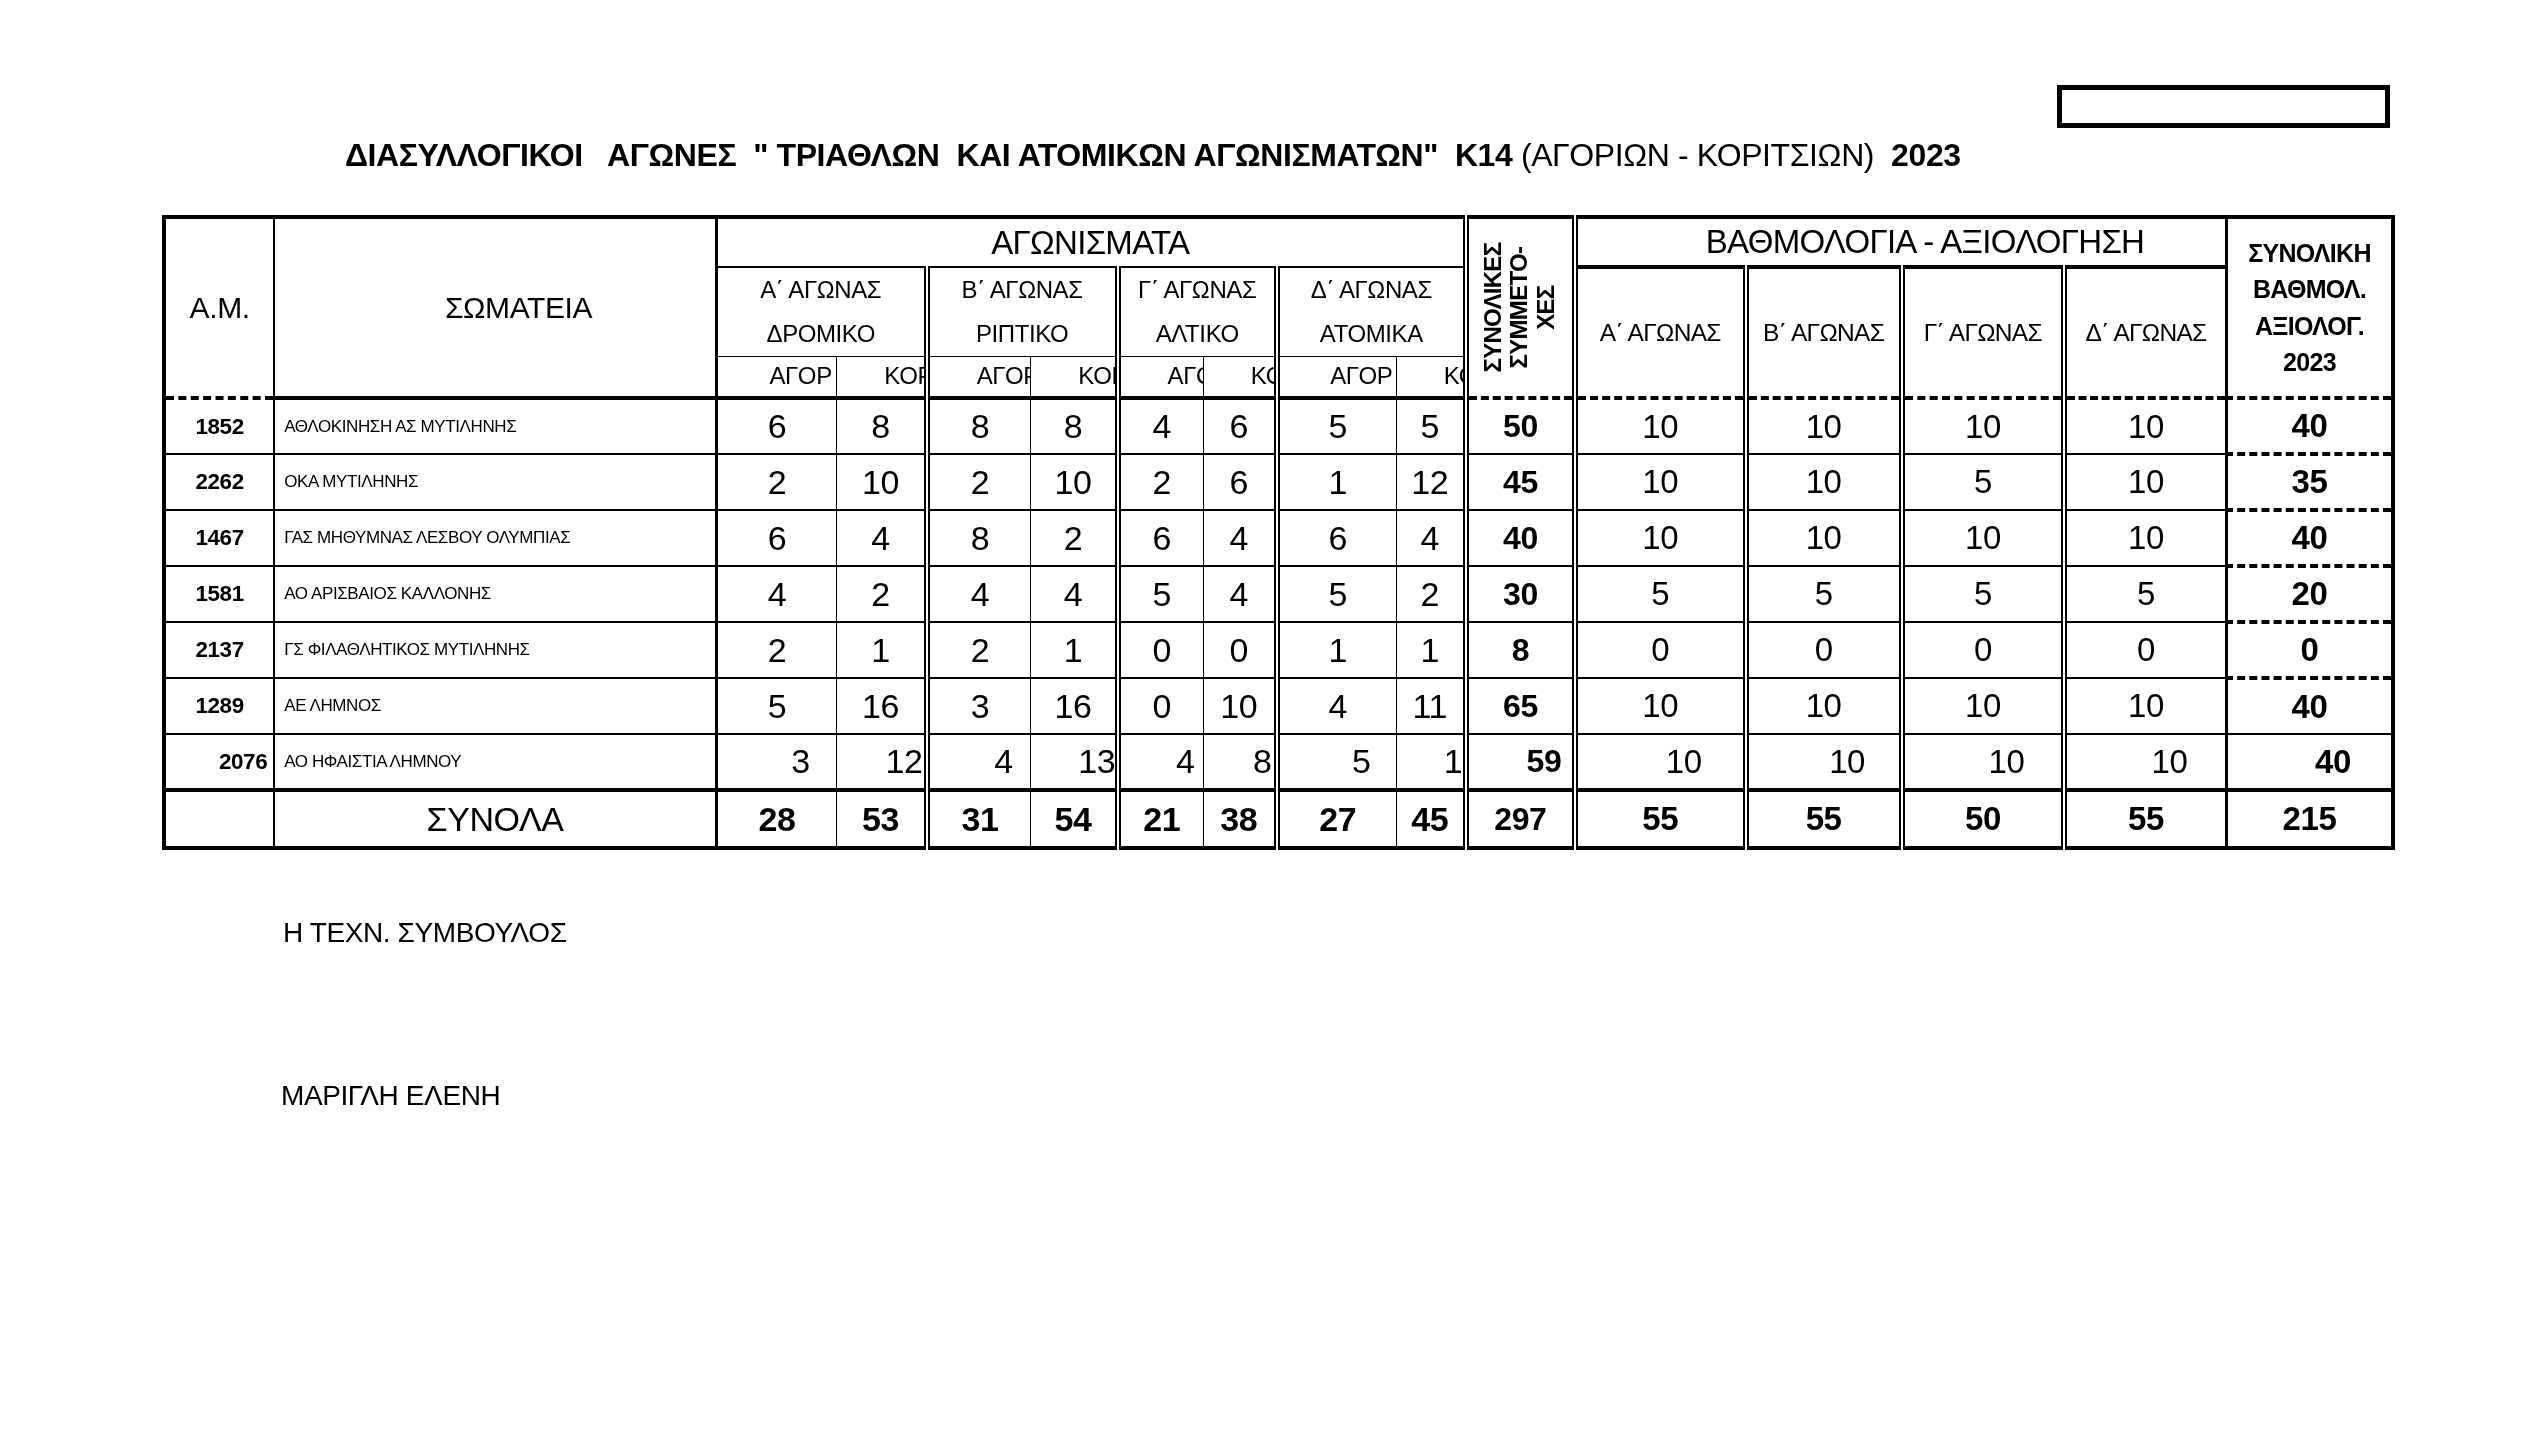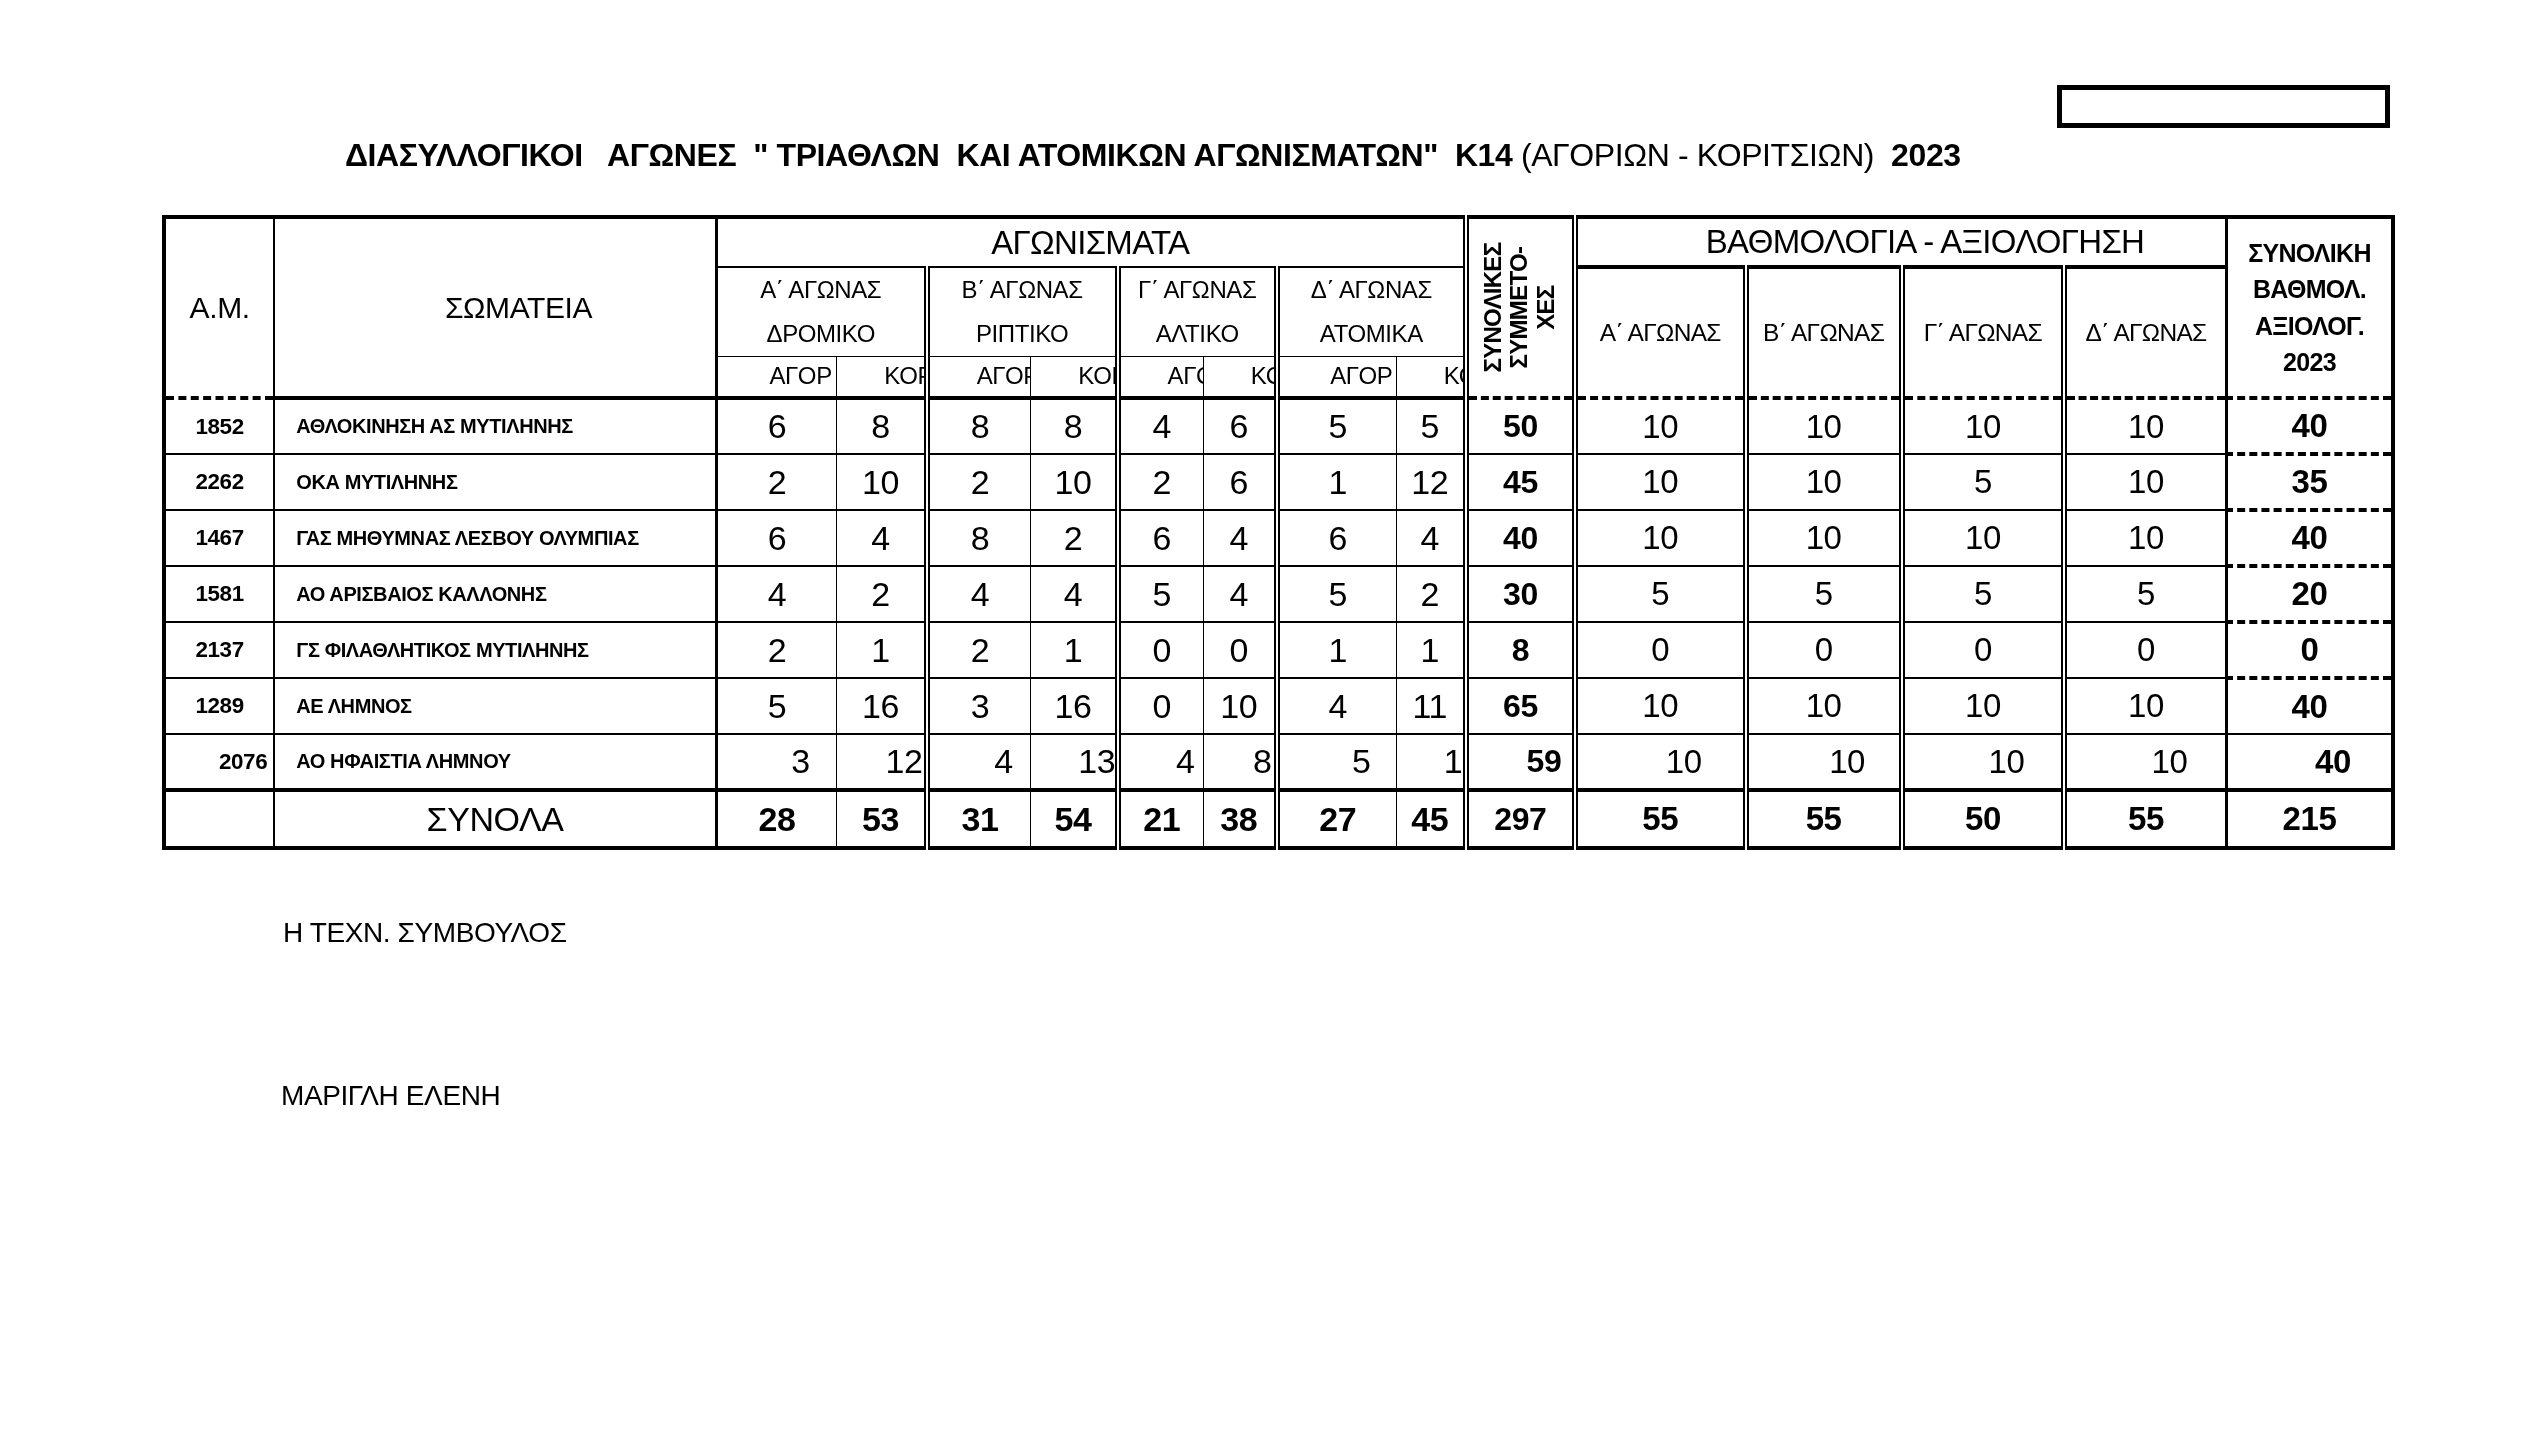--- a/index.html
+++ b/index.html
@@ -51,21 +51,21 @@
   .h-bg{font-size:24px;}
   .h-score{font-size:24.5px;letter-spacing:-0.7px;}
   .h-overall{font-weight:700;font-size:25px;line-height:1.45;letter-spacing:-0.7px;}
   .vwrap{display:flex;align-items:center;justify-content:center;height:100%;}
   .vtext{
     transform:rotate(-90deg);width:173px;text-align:center;
     font-weight:700;font-size:24px;line-height:1.1;letter-spacing:-0.7px;
   }
   
   td.am{font-size:22.4px;font-weight:700;}
-  td.club{font-size:20px;font-weight:700;text-align:left;padding-left:21px;white-space:nowrap;}
+  td.club{font-size:17px;font-weight:400;text-align:left;padding-left:9px;white-space:nowrap;}
   td.ev{font-size:34px;font-weight:400;}
   td.part{font-size:32px;font-weight:700;}
   td.sc{font-size:33px;font-weight:400;}
   td.tot{font-size:33px;font-weight:700;}
   td.sumlabel{font-size:34px;font-weight:400;}
   tr.totals-tr td.ev,tr.totals-tr td.part,tr.totals-tr td.sc,tr.totals-tr td.tot{font-weight:700;}
   
   .sig-role{position:absolute;left:283px;top:917px;font-size:28px;}
   .sig-name{position:absolute;left:281px;top:1080px;font-size:28px;}
 </style>

